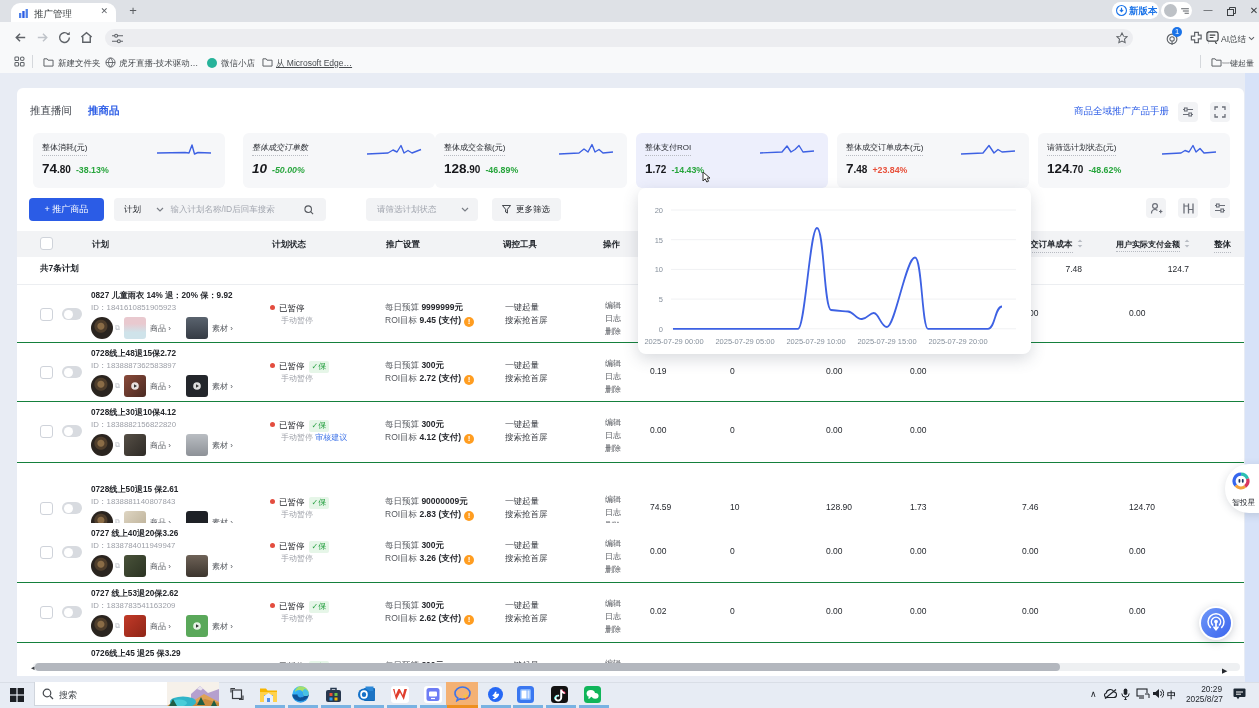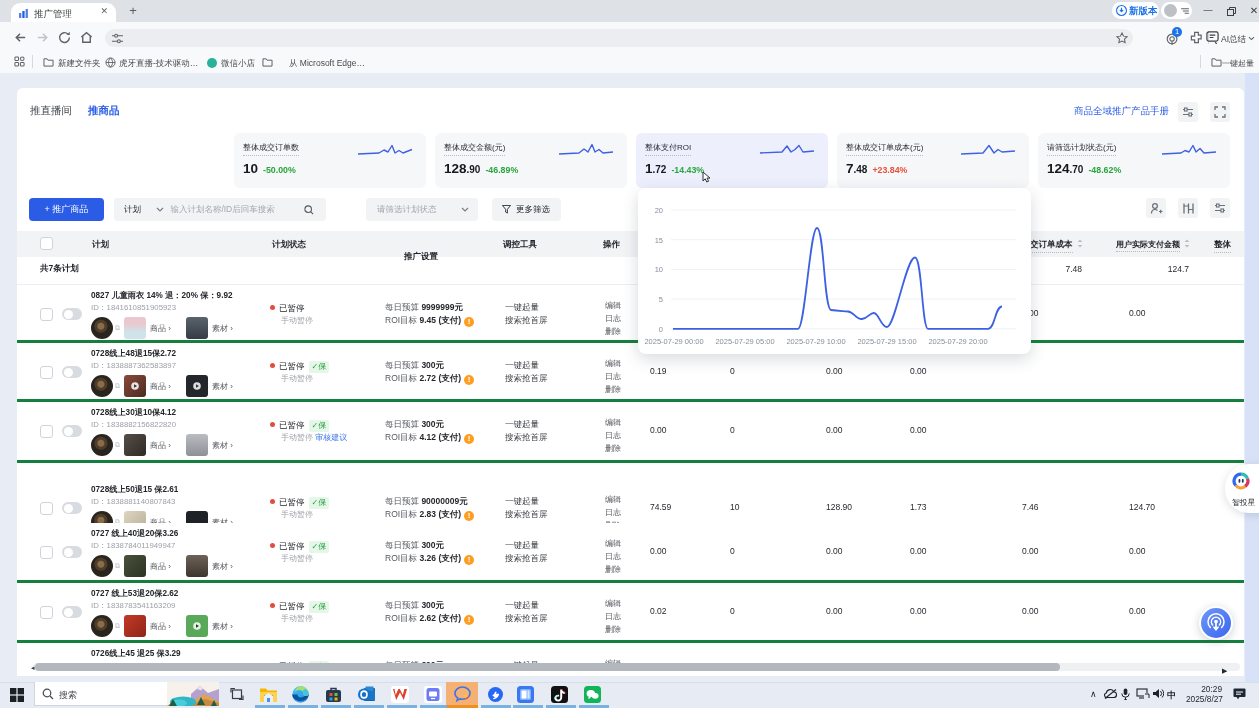--- a/index.html
+++ b/index.html
@@ -46,21 +46,21 @@
 .ph{color:#a3a7b0;}
 
 #thead{position:absolute;left:17px;top:158px;width:1227px;height:26px;background:#f2f3f5;}
 .th{position:absolute;top:166px;font-size:8.5px;color:#1f2329;font-weight:bold;}
 .thd{border-bottom:1px dotted #b8bbc2;padding-bottom:1px;}
 .cbx{position:absolute;width:13px;height:13px;border:1px solid #cfd3da;border-radius:3px;background:#fff;}
 #sumrow{position:absolute;left:40px;top:190px;font-size:8.5px;font-weight:bold;color:#1f2329;}
 .sumv{position:absolute;top:191px;font-size:8.5px;color:#25282e;width:60px;text-align:right;}
 
 #rows{position:absolute;left:17px;top:212px;width:1227px;height:386px;overflow:hidden;}
-.row{position:absolute;left:0;width:1227px;background:#fff;border-bottom:3px solid #15803d;}
+.row{position:absolute;left:0;width:1227px;background:#fff;border-bottom:1px solid #15803d;}
 .row .nm{position:absolute;left:74px;top:5px;font-size:8.2px;font-weight:bold;color:#24262b;white-space:nowrap;}
 .row .id{position:absolute;left:74px;top:17px;font-size:7.8px;color:#9da0a8;}
 .tgl{position:absolute;left:45px;top:23px;width:20px;height:12px;border-radius:6px;background:#d8dbe0;}
 .tgl::after{content:"";position:absolute;left:1.5px;top:1.5px;width:9px;height:9px;border-radius:50%;background:#fff;}
 .st1{position:absolute;left:253px;top:18px;font-size:8.5px;color:#24262b;}
 .st1 .dot{display:inline-block;width:5px;height:5px;border-radius:50%;background:#e34d3f;margin-right:4px;vertical-align:1px;}
 .bao{display:inline-block;height:12px;background:#e6f6e8;border-radius:2px;font-size:8px;color:#2ba245;line-height:12px;padding:0 3px;margin-left:4px;vertical-align:0px;}
 .st2{position:absolute;left:264px;top:30px;font-size:8px;color:#9da0a8;}
 .sh{position:absolute;left:368px;font-size:8.5px;color:#55585e;white-space:nowrap;}
 .sh b{color:#24262b;}
@@ -180,21 +180,21 @@
 <svg style="position:absolute;left:105px;top:57px" width="11" height="11" viewBox="0 0 12 12">
     <circle cx="6" cy="6" r="5" fill="none" stroke="#5f6368" stroke-width="1"></circle>
     <path d="M1 6h10M6 1c3 2.8 3 7.2 0 10C3 8.2 3 3.8 6 1z" fill="none" stroke="#5f6368" stroke-width="1"></path>
   </svg>
 <div class="bm" style="left:119px;">虎牙直播-技术驱动…</div>
 <div style="position:absolute;left:207px;top:58px;width:10px;height:10px;border-radius:50%;background:#27b39a;"></div>
 <div class="bm" style="left:221px;">微信小店</div>
 <svg style="position:absolute;left:262px;top:57px" width="11" height="10" viewBox="0 0 12 11">
     <path d="M1 2h3.5l1 1.5H11V10H1z" fill="none" stroke="#5f6368" stroke-width="1.1"></path>
   </svg>
-<div class="bm" style="left:289px;">从 Microsoft Edge…</div>
+<div class="bm" style="left:276px;text-decoration:underline;">从 Microsoft Edge…</div>
 <div style="position:absolute;left:1200px;top:55px;width:1px;height:13px;background:#d5d8dc;"></div>
 <svg style="position:absolute;left:1211px;top:57px" width="11" height="10" viewBox="0 0 12 11">
     <path d="M1 2h3.5l1 1.5H11V10H1z" fill="none" stroke="#5f6368" stroke-width="1.1"></path>
   </svg>
 <div class="bm" style="left:1222px;font-size:8px;">一键起量</div>
 
 <div id="page">
   <div id="panel"></div>
   <div id="bluestrip"></div>
   <div class="ptab1">推直播间</div>
@@ -206,21 +206,28 @@
         <rect x="2.5" y="2" width="2.6" height="3" fill="#f2f3f5" stroke="#6b6f78" stroke-width="1.1"></rect>
         <rect x="6.9" y="7" width="2.6" height="3" fill="#f2f3f5" stroke="#6b6f78" stroke-width="1.1"></rect>
       </svg>
     </div>
   <div class="icobtn" style="left:1210px;top:29px;">
       <svg style="margin:4px" width="12" height="12" viewBox="0 0 12 12">
         <path d="M1 4V1h3M8 1h3v3M11 8v3H8M4 11H1V8" fill="none" stroke="#6b6f78" stroke-width="1.3"></path>
       </svg>
     </div>
 
-  <div class="card" style="left:234px;">
+  <div class="card" style="left:33px;">
+    <div class="t">整体消耗(元)</div>
+    <svg width="56" height="17" viewBox="0 0 56 17">
+        <path d="M1 11 L29 10.5 L33 11 L36 3 L38.5 12 L42 10.5 L55 11" fill="none" stroke="#3d61e3" stroke-width="1.4" stroke-linejoin="round"></path>
+      </svg>
+    <div class="v">74<small>.80</small><span class="p green">-38.13%</span></div>
+  </div>
+  <div class="card" style="left:243px;font-style:italic;">
     <div class="t">整体成交订单数</div>
     <svg width="56" height="17" viewBox="0 0 56 17">
         <path d="M1 12 L22 11 L27 8 L31 10 L35 3.5 L38 11 L42 8.5 L46 11 L55 7.5" fill="none" stroke="#3d61e3" stroke-width="1.4" stroke-linejoin="round"></path>
       </svg>
     <div class="v">10<span class="p green">-50.00%</span></div>
   </div>
   <div class="card" style="left:435px;">
     <div class="t">整体成交金额(元)</div>
     <svg width="56" height="17" viewBox="0 0 56 17">
         <path d="M1 12 L21 11 L26 7 L30 10 L34 2.5 L37 10 L41 7.5 L45 11 L55 10" fill="none" stroke="#3d61e3" stroke-width="1.4" stroke-linejoin="round"></path>
@@ -294,21 +301,21 @@
         <path d="M1 3.5h10M1 8.5h10" stroke="#6b6f78" stroke-width="1.2"></path>
         <rect x="2.5" y="2" width="2.6" height="3" fill="#f2f3f5" stroke="#6b6f78" stroke-width="1.1"></rect>
         <rect x="6.9" y="7" width="2.6" height="3" fill="#f2f3f5" stroke="#6b6f78" stroke-width="1.1"></rect>
       </svg>
     </div>
 
   <div id="thead"></div>
   <div class="cbx" style="left:40px;top:164px;"></div>
   <div class="th" style="left:92px;">计划</div>
   <div class="th" style="left:272px;">计划状态</div>
-  <div class="th" style="left:404px;margin-top:12px;">推广设置</div>
+  <div class="th" style="left:386px;">推广设置</div>
   <div class="th" style="left:503px;">调控工具</div>
   <div class="th" style="left:603px;">操作</div>
   <div class="th thd" style="left:1030px;">交订单成本</div>
   <svg style="position:absolute;left:1077px;top:166px" width="6" height="9" viewBox="0 0 6 9">
       <path d="M3 0.5L5.3 3H0.7z" fill="#b8bcc3"></path>
       <path d="M3 8.5L0.7 6h4.6z" fill="#b8bcc3"></path>
     </svg>
   <div class="th thd" style="left:1116px;font-size:8px;">用户实际支付金额</div>
   <svg style="position:absolute;left:1184px;top:166px" width="6" height="9" viewBox="0 0 6 9">
       <path d="M3 0.5L5.3 3H0.7z" fill="#b8bcc3"></path>

